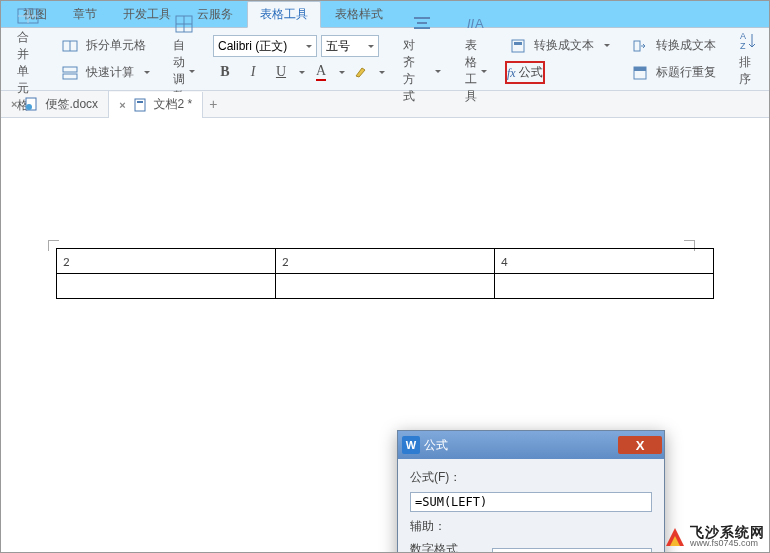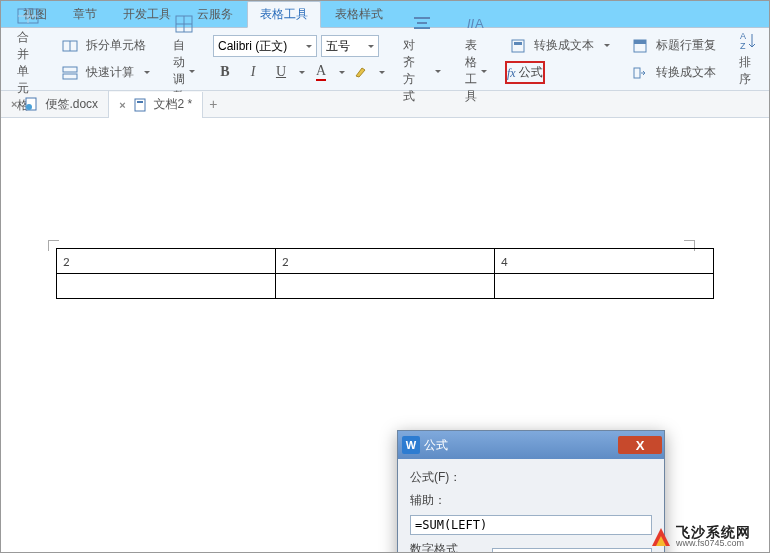--- a/index.html
+++ b/index.html
@@ -47,21 +47,21 @@
   .dlg-title-left { display: flex; align-items: center; gap: 4px; color: #fff; }
   .wps-w { width: 18px; height: 18px; background: #2d7cd1; color: #fff; display: inline-flex; align-items: center; justify-content: center; font-weight: bold; border-radius: 2px; font-size: 11px; }
   .dlg-close { width: 44px; height: 18px; background: #c7492c; border-radius: 2px; display: flex; align-items: center; justify-content: center; color: #fff; font-weight: bold; cursor: pointer; font-size: 13px; }
   .dlg-body { padding: 10px 12px 8px; }
   .dlg-row { display: flex; align-items: center; margin-bottom: 6px; gap: 6px; }
   .dlg-label { width: 76px; }
   .dlg-input { flex: 1; border: 1px solid #9bb0c6; background: #fff; height: 18px; padding: 0 4px; font-size: 12px; outline: none; }
   .dlg-select { flex: 1; border: 1px solid #9bb0c6; background: #fff; height: 18px; display: flex; align-items: center; justify-content: flex-end; padding-right: 4px; cursor: pointer; }
 
   
-  .wm { position: absolute; right: 18px; bottom: 6px; display: flex; align-items: center; gap: 4px; }
+  .wm { position: absolute; right: 4px; bottom: 6px; display: flex; align-items: center; gap: 4px; }
   .wm-logo { width: 22px; height: 22px; display: inline-block; }
   .wm-text { display: flex; flex-direction: column; line-height: 1; }
   .wm-cn { font-size: 14px; font-weight: bold; color: #222; letter-spacing: 1px; }
   .wm-url { font-size: 9px; color: #666; }
 </style>
 </head>
 <body>
 
 <div class="app">
 
@@ -213,34 +213,34 @@
         </div>
       </div>
     </div>
 
     <div class="vsep"></div>
 
     <div class="group">
       <div class="rbtn">
         <span class="icon16">
             <svg width="14" height="14">
+              <rect x="1" y="2" width="6" height="10" fill="none" stroke="#5b87b8"></rect>
+              <path d="M8 7 L12 7 M10 5 L12 7 L10 9" fill="none" stroke="#5b87b8"></path>
+            </svg>
+          </span>
+        <span>转换成文本</span>
+      </div>
+      <div class="rbtn">
+        <span class="icon16">
+            <svg width="14" height="14">
               <rect x="1" y="1" width="12" height="4" fill="#5b87b8"></rect>
               <rect x="1" y="1" width="12" height="12" fill="none" stroke="#5b87b8"></rect>
             </svg>
           </span>
         <span>标题行重复</span>
-      </div>
-      <div class="rbtn">
-        <span class="icon16">
-            <svg width="14" height="14">
-              <rect x="1" y="2" width="6" height="10" fill="none" stroke="#5b87b8"></rect>
-              <path d="M8 7 L12 7 M10 5 L12 7 L10 9" fill="none" stroke="#5b87b8"></path>
-            </svg>
-          </span>
-        <span>转换成文本</span>
       </div>
     </div>
 
     <div class="group">
       <div class="bigbtn">
         <span class="bigicon">
             <svg width="18" height="20">
               <text x="1" y="8" font-size="9" fill="#4a79b0">A</text>
               <text x="1" y="18" font-size="9" fill="#4a79b0">Z</text>
               <path d="M13 3 L13 16 M10 13 L13 16 L16 13" fill="none" stroke="#4a79b0"></path>
@@ -300,24 +300,24 @@
           <span class="wps-w">W</span>
           <span>公式</span>
         </div>
         <div class="dlg-close">X</div>
       </div>
       <div class="dlg-body">
         <div class="dlg-row">
           <span>公式(F)：</span>
         </div>
         <div class="dlg-row">
+          <input class="dlg-input" style="font-family: Consolas, monospace;" value="=SUM(LEFT)">
+        </div>
+        <div class="dlg-row">
           <span>辅助：</span>
-        </div>
-        <div class="dlg-row">
-          <input class="dlg-input" style="font-family: Consolas, monospace;" value="=SUM(LEFT)">
         </div>
         <div class="dlg-row">
           <span class="dlg-label">数字格式(N)：</span>
           <div class="dlg-select"></div>
         </div>
 
       </div>
 
     </div>
 

